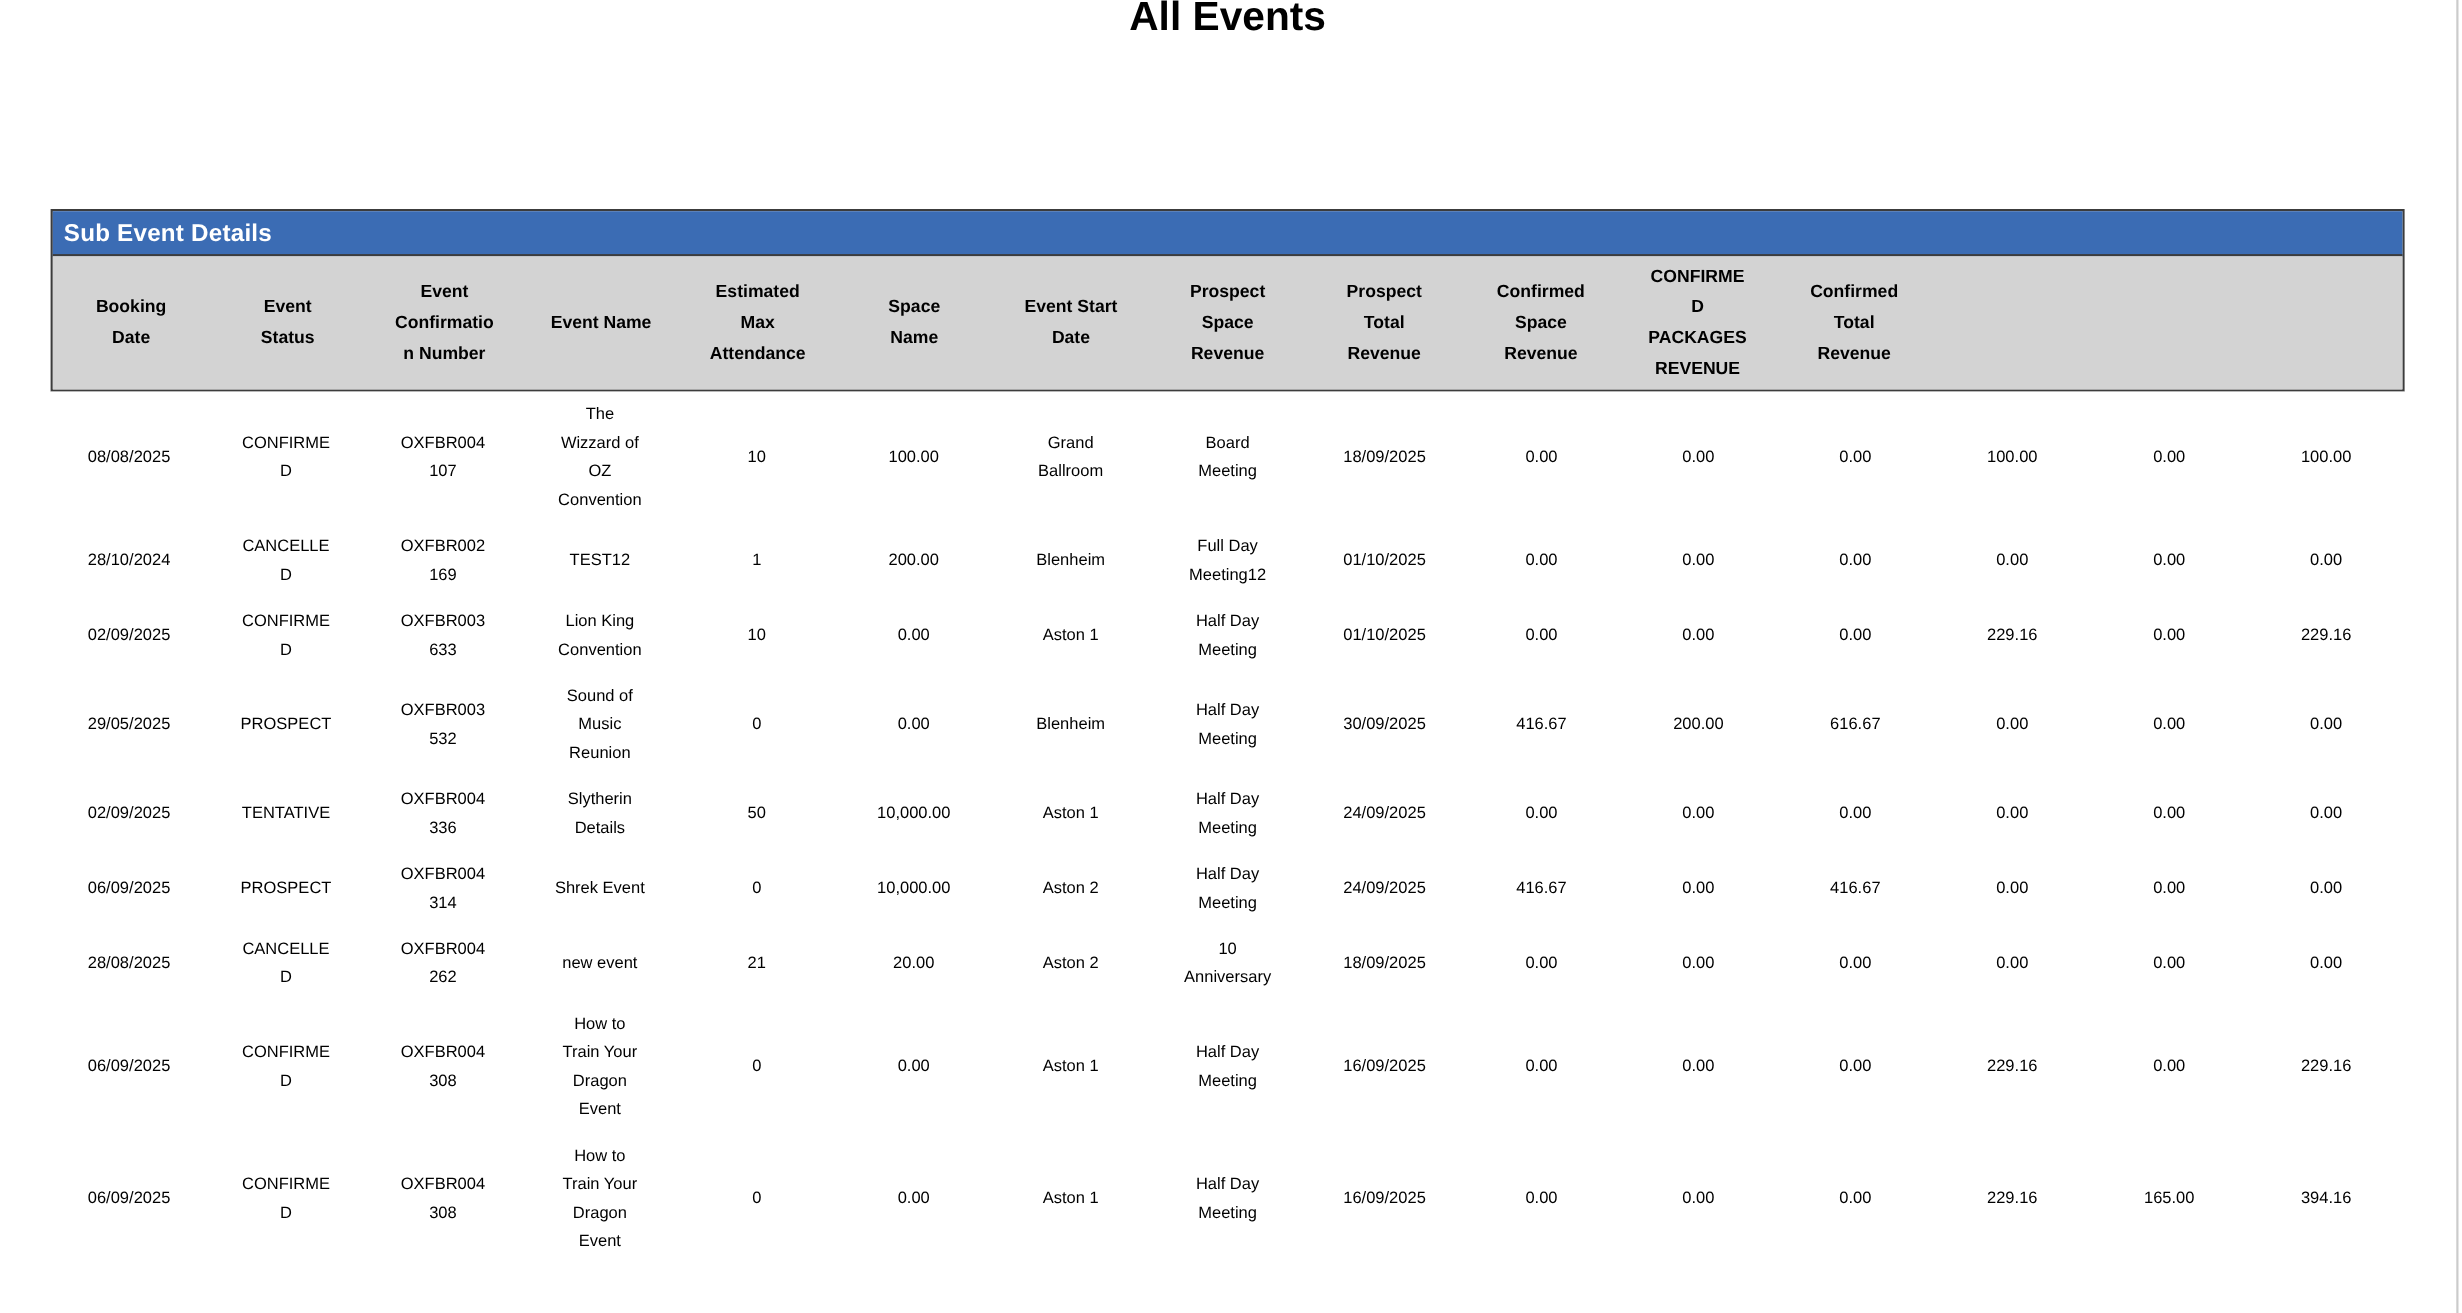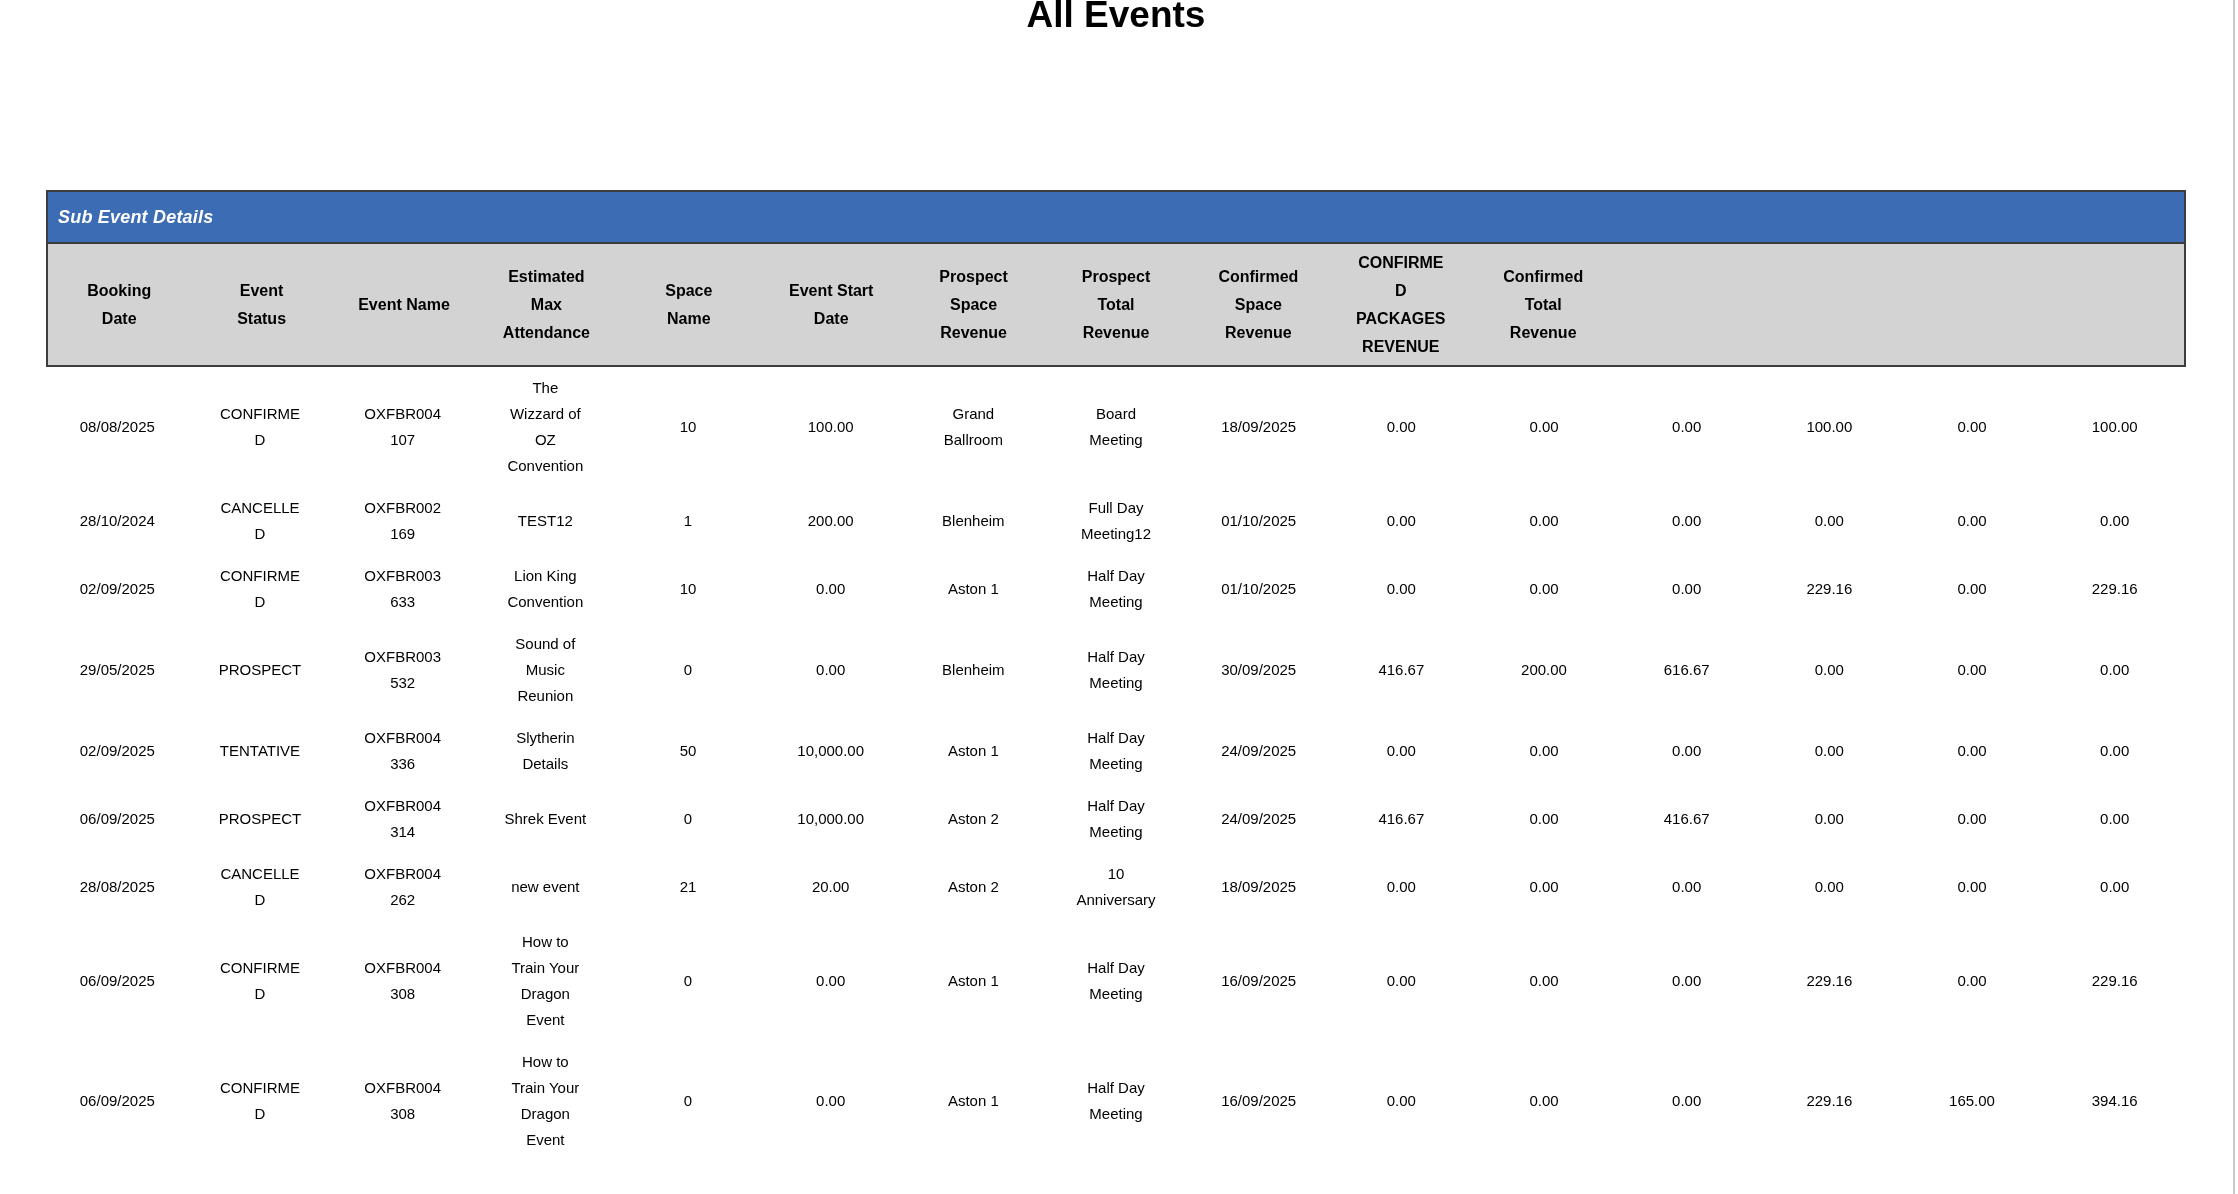--- a/index.html
+++ b/index.html
@@ -19,24 +19,24 @@
     position:absolute;top:-6px;left:0;width:2232px;margin:0;
     text-align:center;font-size:37px;font-weight:bold;line-height:1.15;
   }
   .report{
     position:absolute;left:46px;top:190px;width:2140px;box-sizing:border-box;
   }
   .head-block{
     border:2px solid var(--border);box-sizing:border-box;
   }
   .section-bar{
-    height:52px;background:var(--section-bg);color:var(--section-fg);
+    height:41px;background:var(--section-bg);color:var(--section-fg);
     border-bottom:2px solid var(--border);box-sizing:border-box;
     display:flex;align-items:center;padding-left:10px;
-    font-size:18px;font-weight:bold;letter-spacing:.2px;font-style:italic;
+    font-size:22px;font-weight:bold;letter-spacing:.2px;
   }
   .header-row{
     display:grid;grid-template-columns:repeat(15,1fr);
     background:var(--colhead-bg);min-height:121px;align-items:stretch;
   }
   .hcell{
     display:flex;align-items:center;justify-content:center;
     text-align:center;font-weight:bold;font-size:16px;line-height:28px;
     padding:4px 25px;box-sizing:border-box;
     overflow-wrap:break-word;word-break:break-word;min-width:0;
@@ -65,20 +65,23 @@
   <div class="head-block">
     <div class="section-bar">
       <span>Sub Event Details</span>
     </div>
     <div class="header-row" id="header-row">
         <div class="hcell">
           <span>Booking Date</span>
         </div>
         <div class="hcell">
           <span>Event Status</span>
+        </div>
+        <div class="hcell">
+          <span>Event Confirmation Number</span>
         </div>
         <div class="hcell">
           <span>Event Name</span>
         </div>
         <div class="hcell">
           <span>Estimated Max Attendance</span>
         </div>
         <div class="hcell">
           <span>Space Name</span>
         </div>

